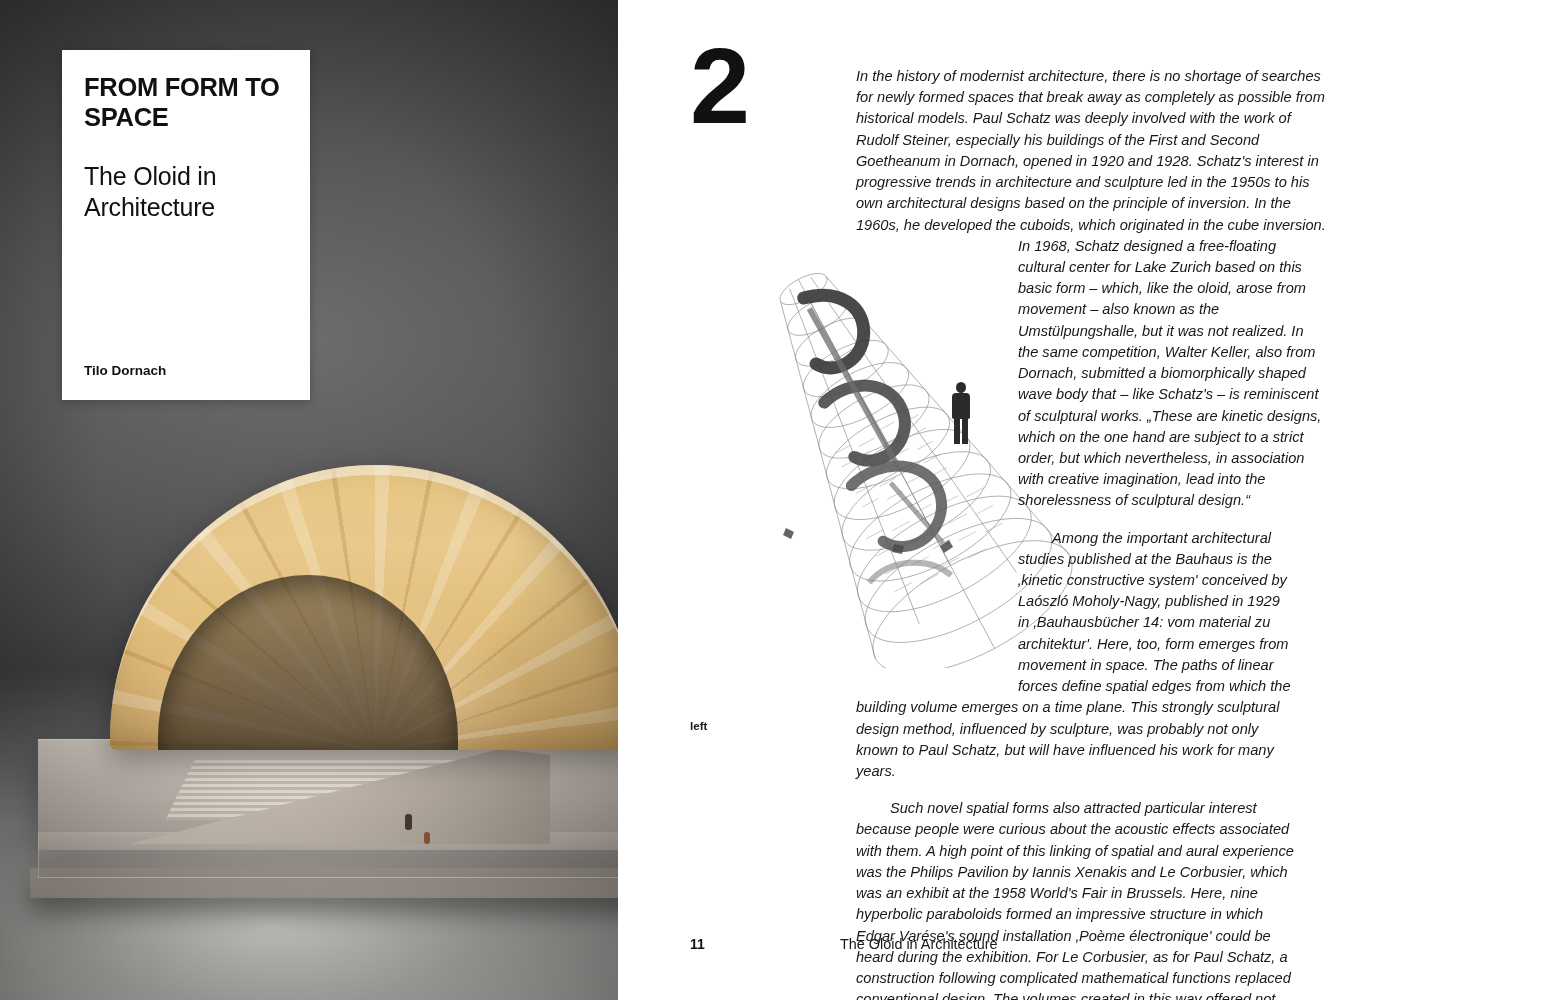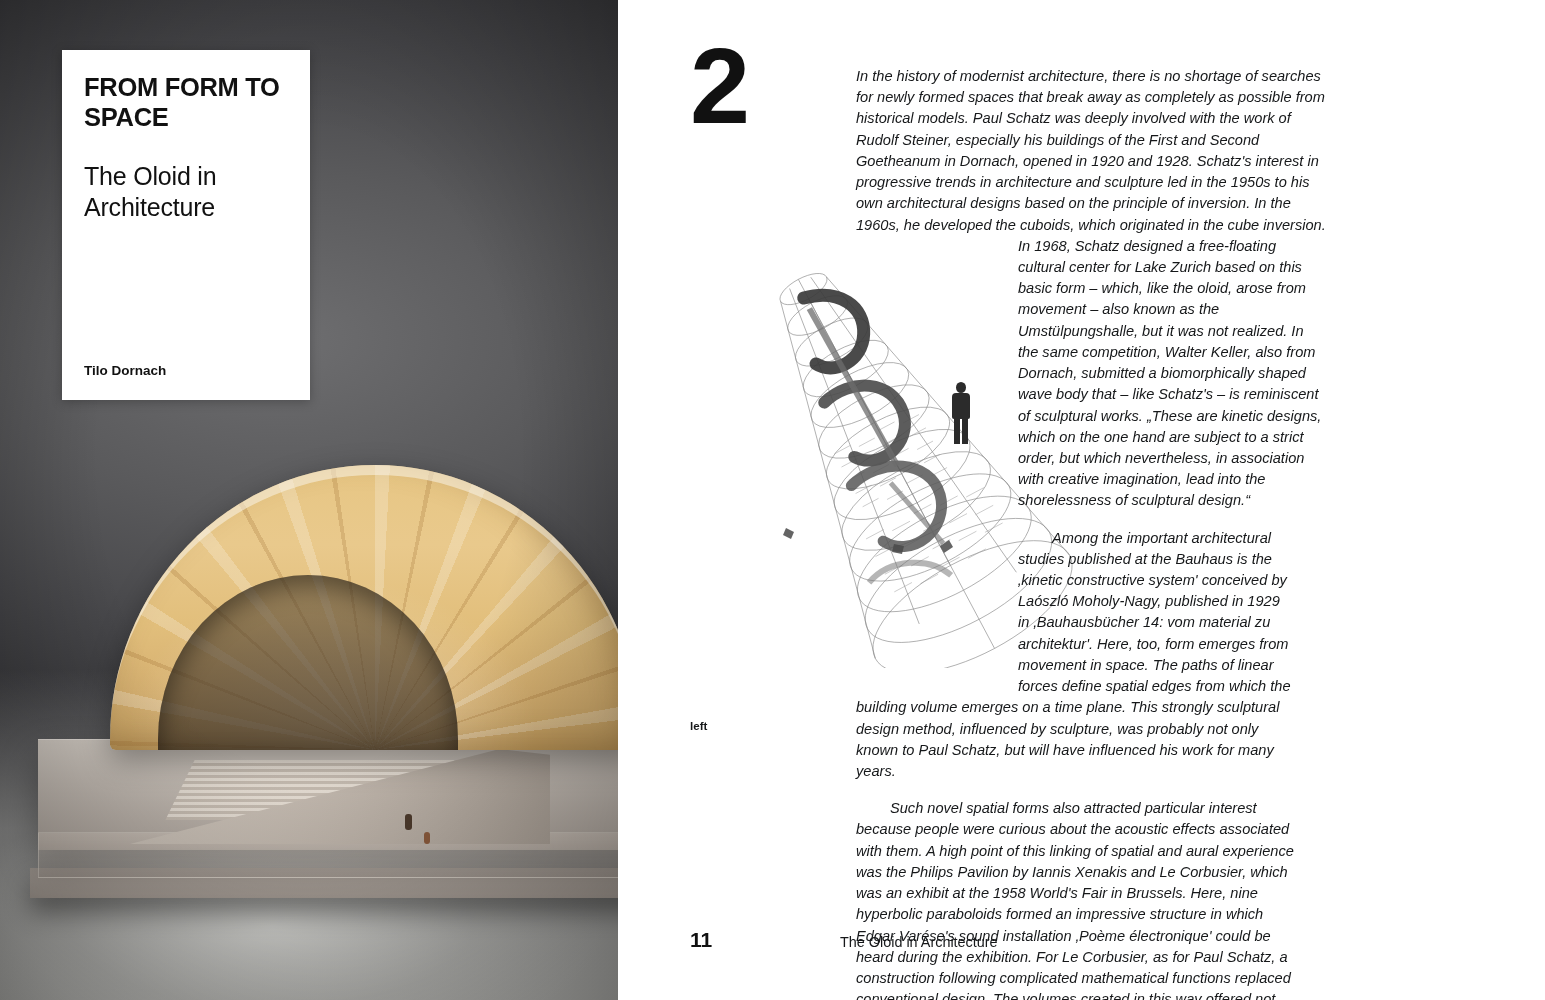--- a/index.html
+++ b/index.html
@@ -286,21 +286,21 @@
 
   .footer {
     position: absolute;
     left: 72px;
     bottom: 48px;
     width: 620px;
     display: flex;
     align-items: baseline;
   }
   .folio {
-    font-size: 21px;
+    font-size: 14px;
     font-weight: bold;
     color: #111;
     width: 150px;
   }
   .running-head {
     font-size: 14.4px;
     color: #16181a;
   }
 
   .gutter-shadow {

